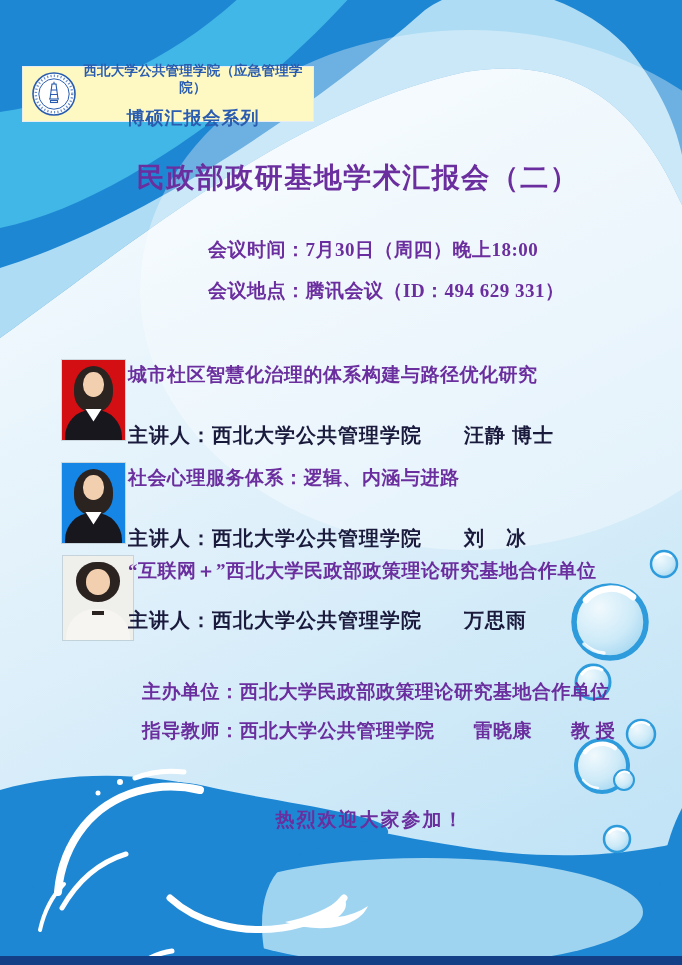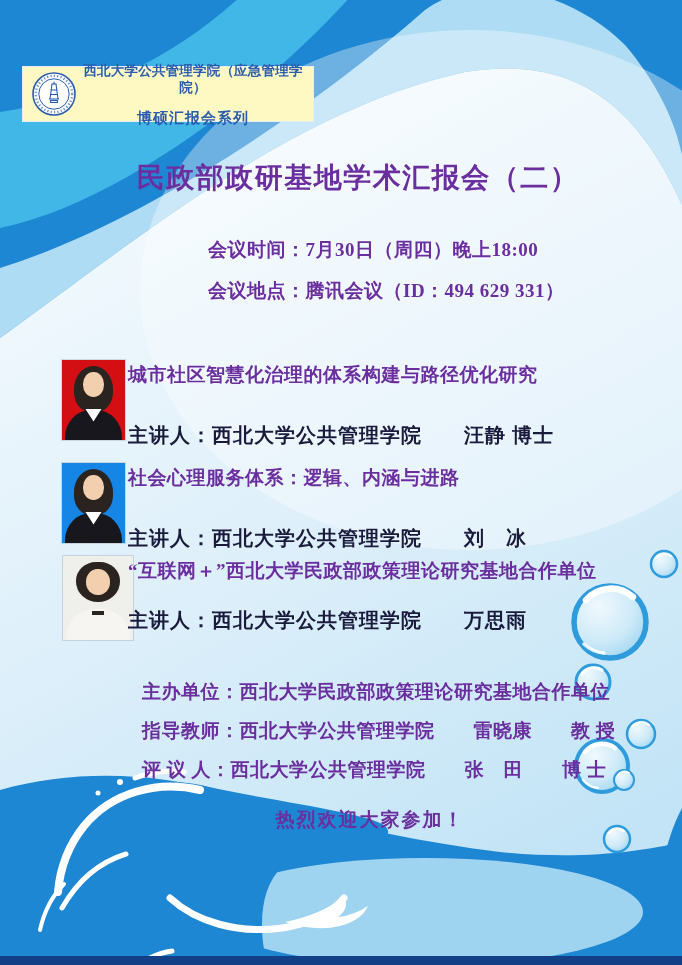--- a/index.html
+++ b/index.html
@@ -13,21 +13,21 @@
 
   
   .header-box{
     position:absolute; left:22px; top:66px; width:292px; height:56px;
     background:#fef9c3; border:1px solid #e7edf3;
     display:flex; align-items:center; z-index:3;
   }
   .seal{ width:46px; height:46px; margin-left:8px; flex:0 0 auto; }
   .org-text{ flex:1; text-align:center; color:#2a5db0; font-weight:bold; padding-right:4px; }
   .org-line1{ font-size:13.5px; line-height:17px; letter-spacing:0.2px; }
-  .org-line2{ font-size:15px; line-height:17px; margin-top:14px; letter-spacing:1px; }
+  .org-line2{ font-size:18px; line-height:17px; margin-top:14px; letter-spacing:1px; }
 
   .title{
     position:absolute; top:160px; left:34px; right:0; text-align:center;
     font-size:28px; font-weight:bold; color:#6b2e9e; letter-spacing:1.5px;
     line-height:36px; z-index:3;
   }
 
   .meeting{ position:absolute; left:208px; top:238px; z-index:3; color:#6b2e9e; font-weight:bold; }
   .meeting-line{ font-size:19px; line-height:24px; letter-spacing:0.5px; }
   .meeting-line + .meeting-line{ margin-top:17px; }
@@ -217,18 +217,17 @@
         <span class="collar"></span>
       </div>
       <div class="topic">“互联网＋”西北大学民政部政策理论研究基地合作单位</div>
       <div class="presenter">主讲人：西北大学公共管理学院　　万思雨</div>
     </div>
   </div>
 
   <div class="organizers">
     <div class="organizer-line">主办单位：西北大学民政部政策理论研究基地合作单位</div>
     <div class="organizer-line">指导教师：西北大学公共管理学院　　雷晓康　　教 授</div>
-    <div class="organizer-line">评 议 人：西北大学公共管理学院　　张　田　　博 士</div>
   </div>
 
   <div class="welcome">热烈欢迎大家参加！</div>
 
 </div>
 
 </body></html>

